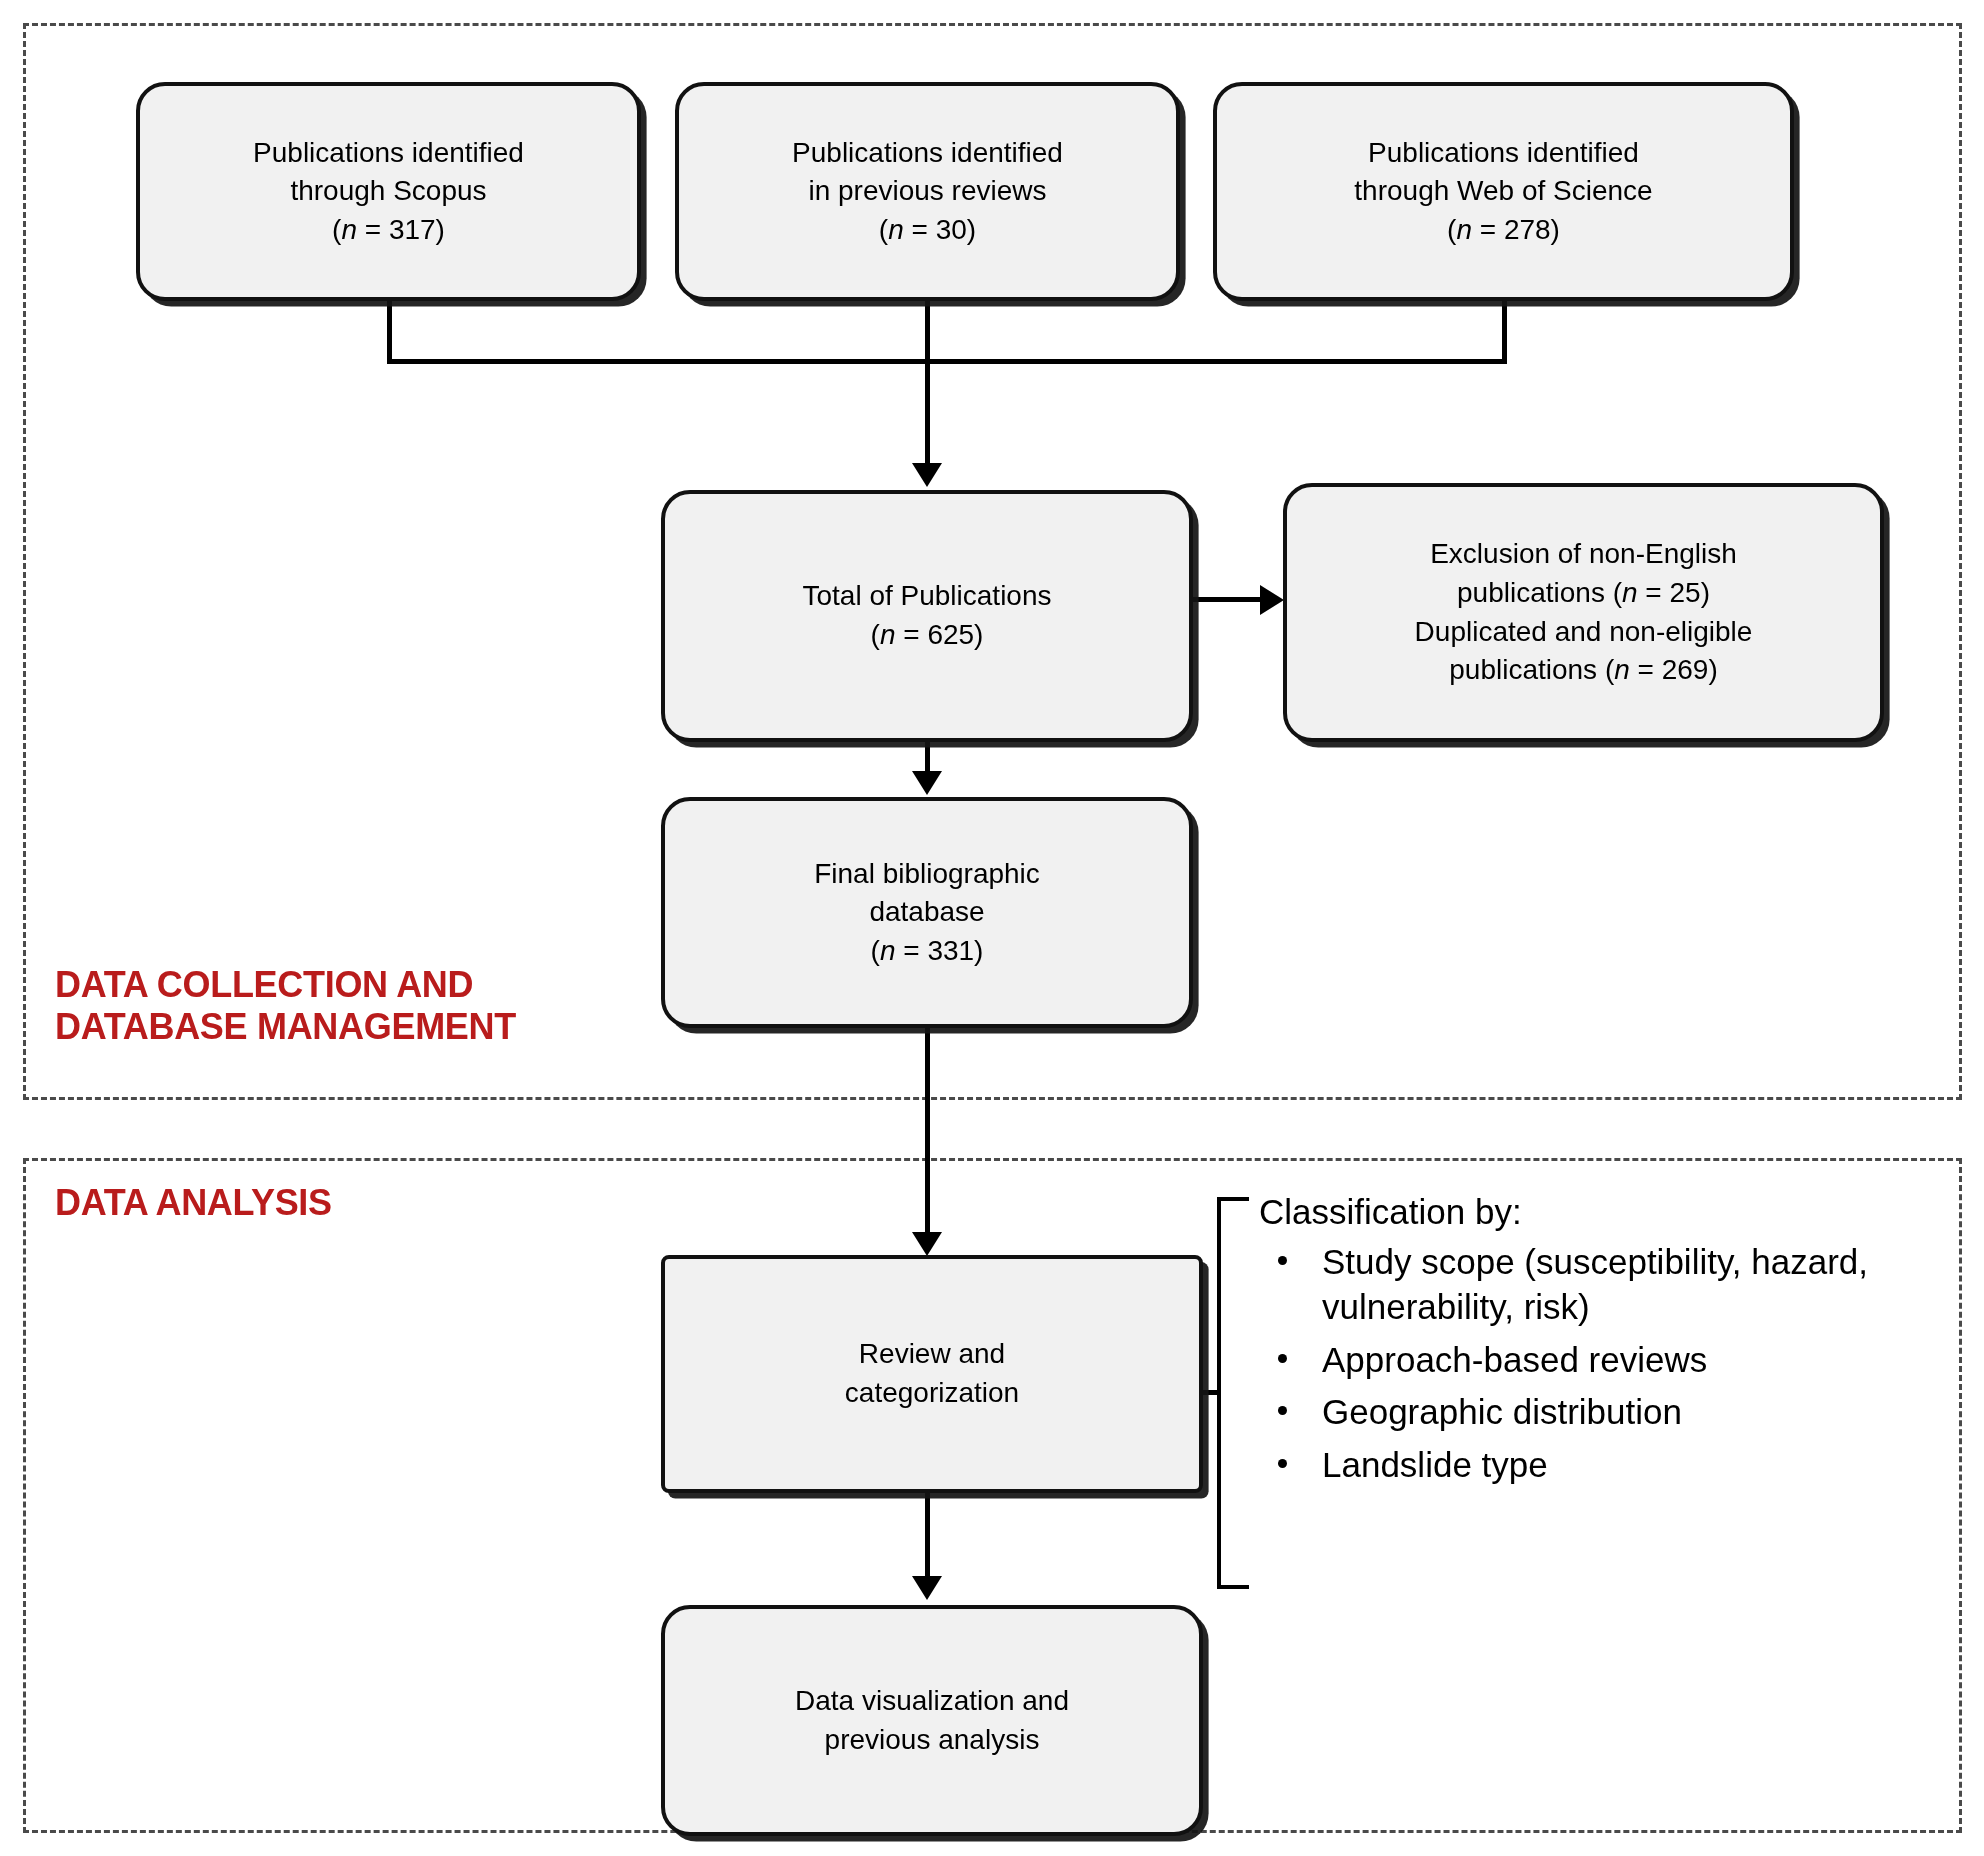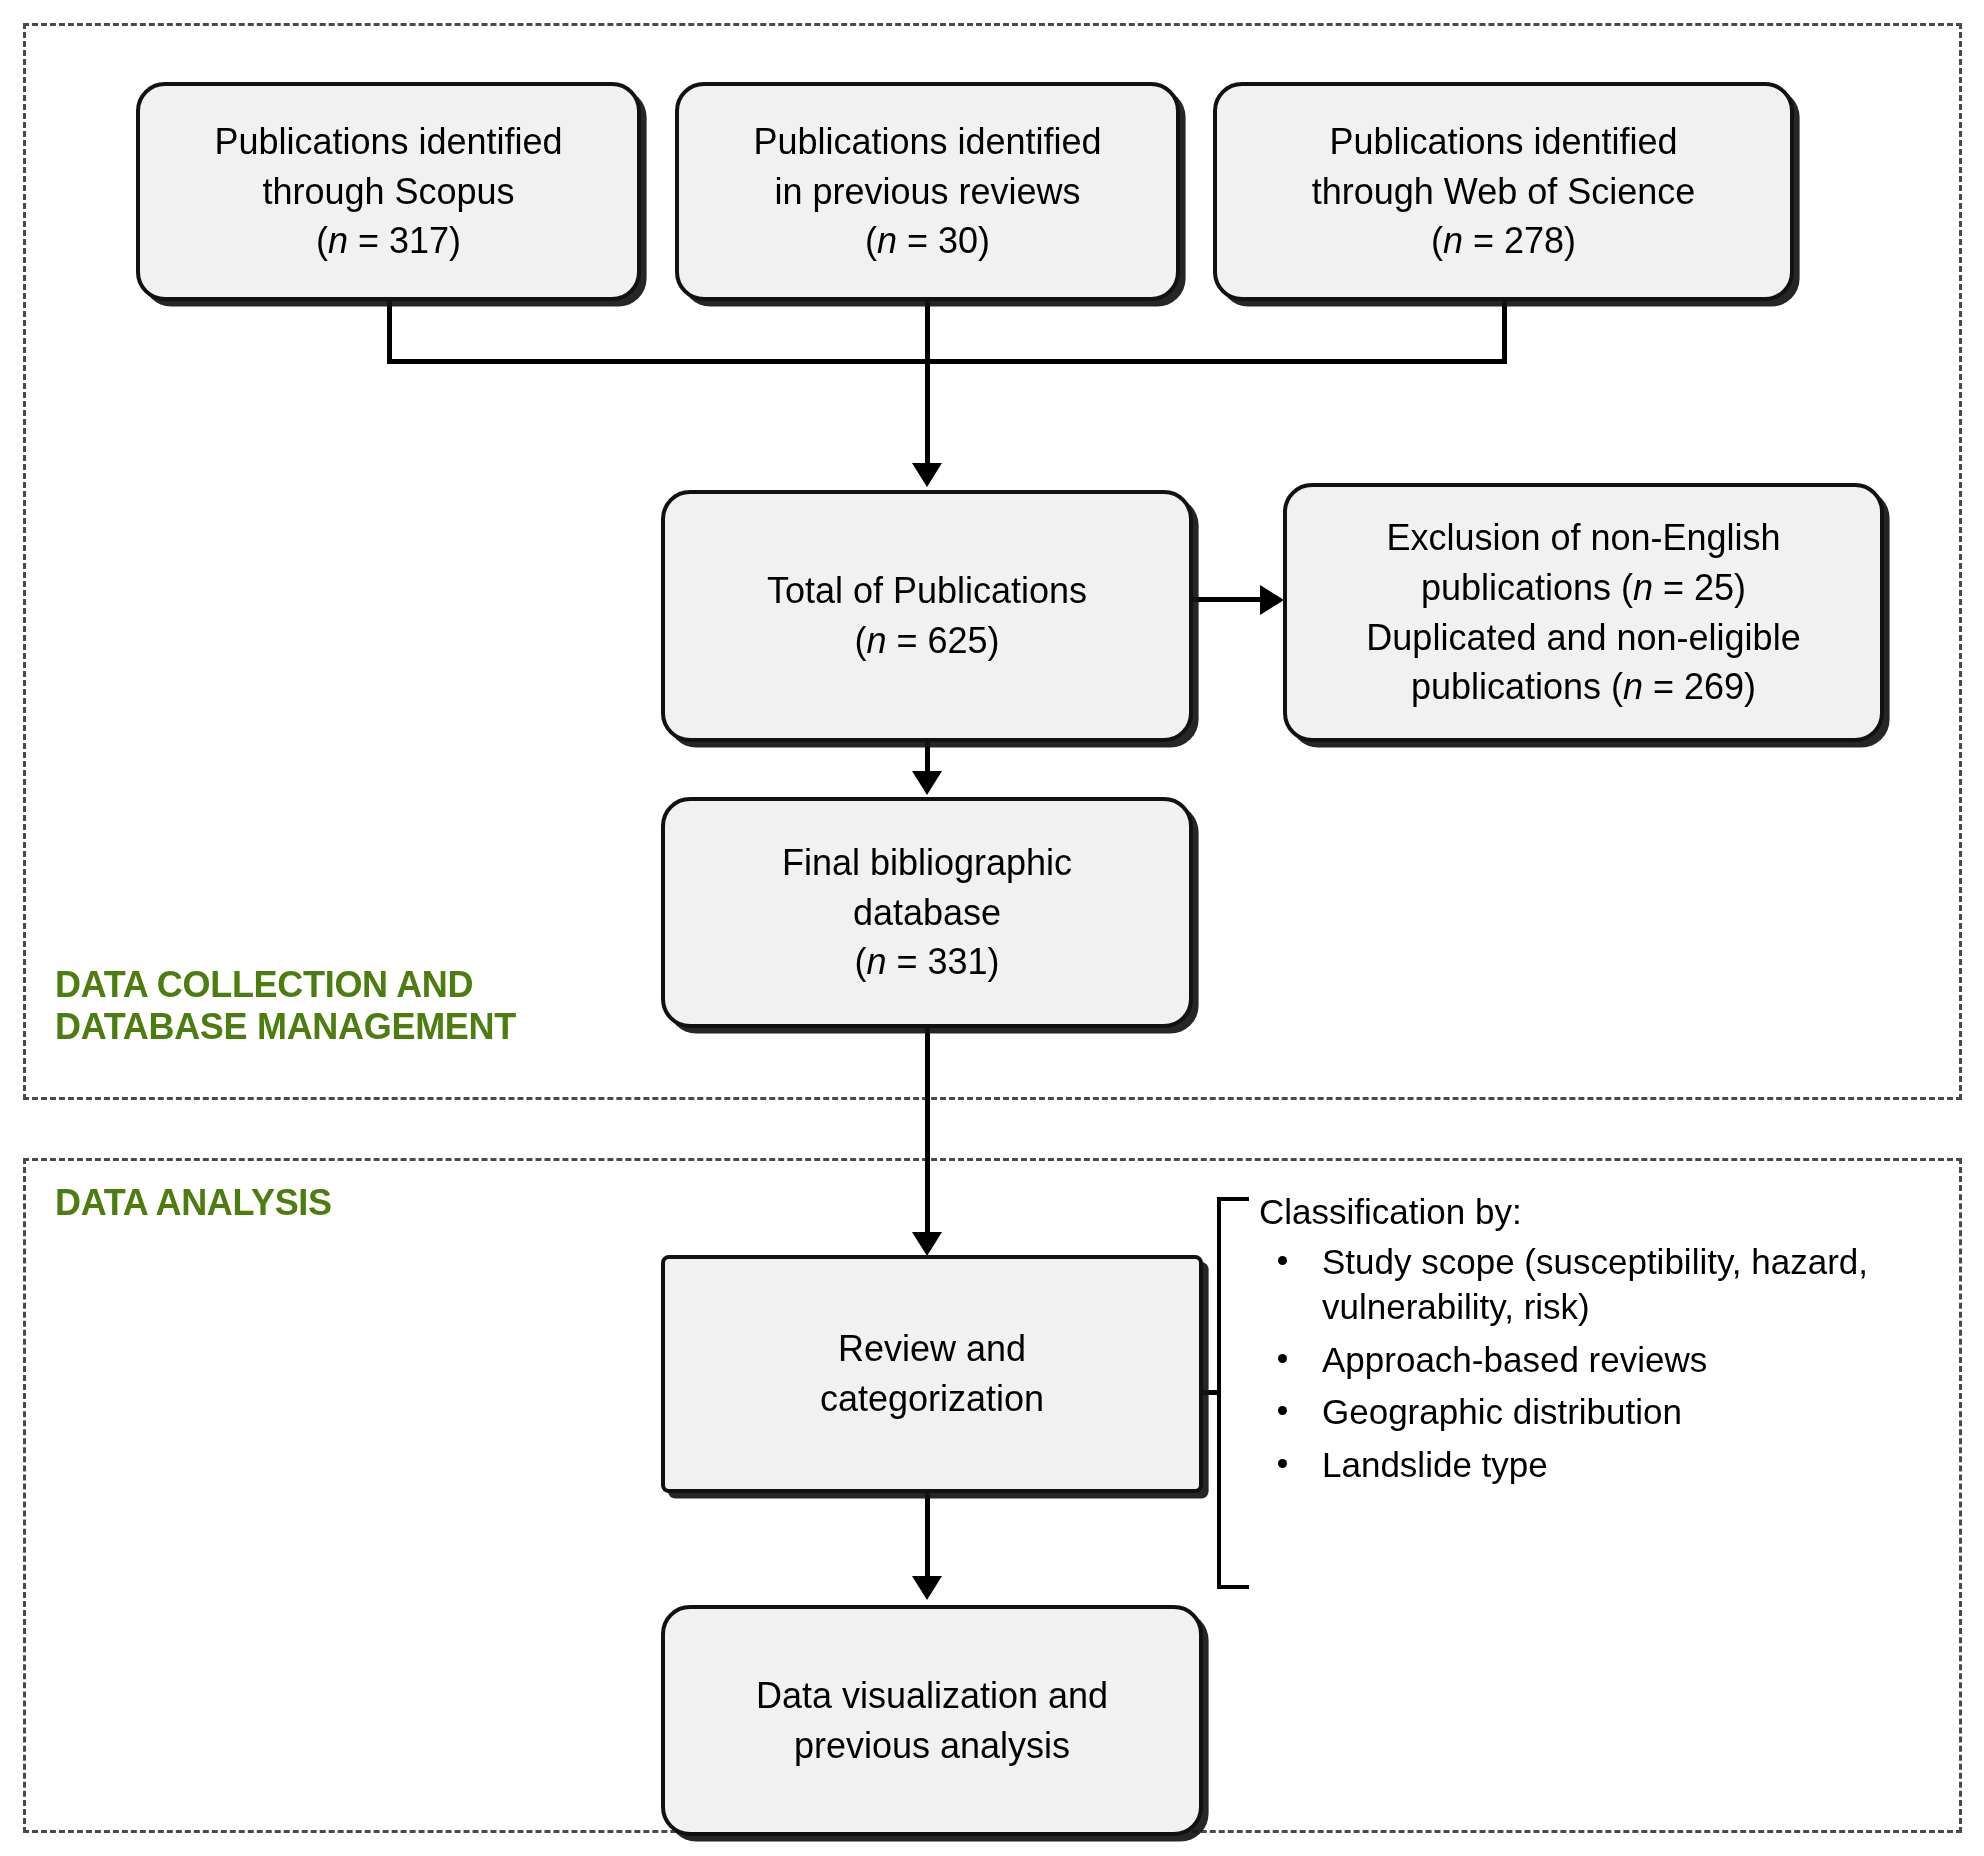--- a/index.html
+++ b/index.html
@@ -24,21 +24,21 @@
     border: 3.5px dashed #4a4a4a;
     box-sizing: border-box;
     background: transparent;
   }
   #section-collection { left: 23px;  top: 23px;   width: 1939px; height: 1077px; }
   #section-analysis   { left: 23px;  top: 1158px; width: 1939px; height: 675px;  }
 
   .section-label {
     position: absolute;
     font-weight: bold;
-    color: #4d7c0f;
+    color: #b91c1c;
     font-size: 36px;
     line-height: 1.18;
     letter-spacing: -0.3px;
     white-space: pre-line;
   }
   #label-collection { left: 55px; top: 964px; }
   #label-analysis   { left: 55px; top: 1182px; }
 
   
   .fbox {
@@ -46,21 +46,21 @@
     box-sizing: border-box;
     background: #f1f1f1;
     border: 4.9px solid #111111;
     border-radius: 29px;
     box-shadow: 6.3px 6.3px 0 -0.7px rgba(20,20,20,0.92);
     display: flex;
     align-items: center;
     justify-content: center;
     text-align: center;
     color: #000000;
-    font-size: 36px;
+    font-size: 28px;
     line-height: 1.38;
     padding: 7px 12.6px;
     z-index: 5;
   }
   .fbox .inner { width: 100%; }
   .fbox .ln { display: block; white-space: nowrap; }
   em.nv { font-style: italic; }
 
   
   #box-scopus  { left: 136px;  top: 82px;  width: 505px; height: 219px; }

